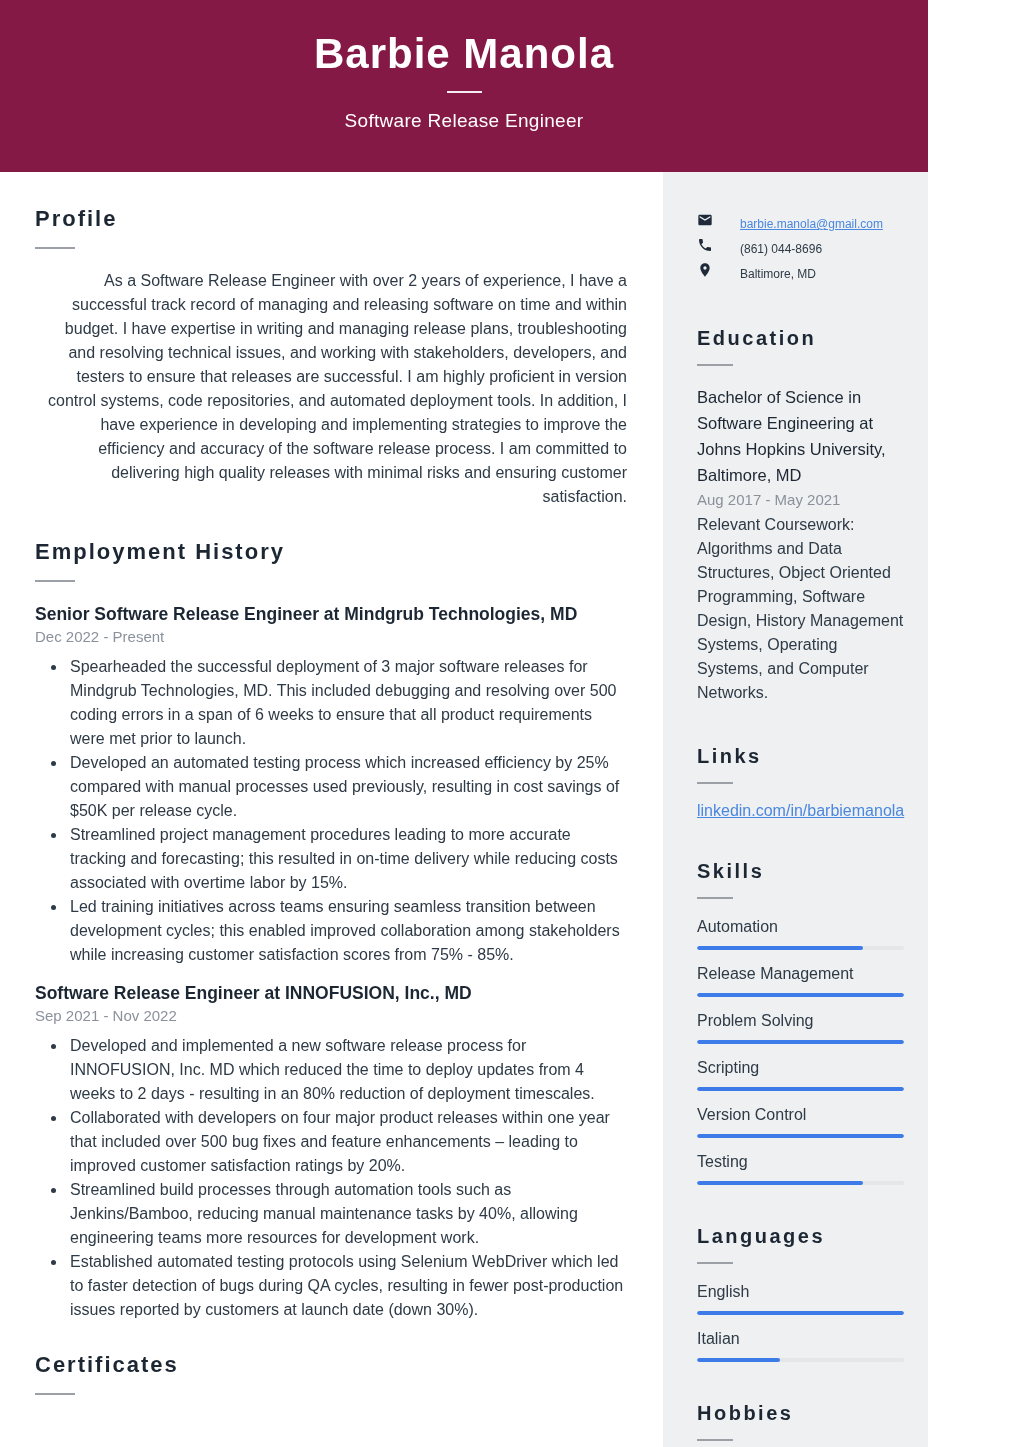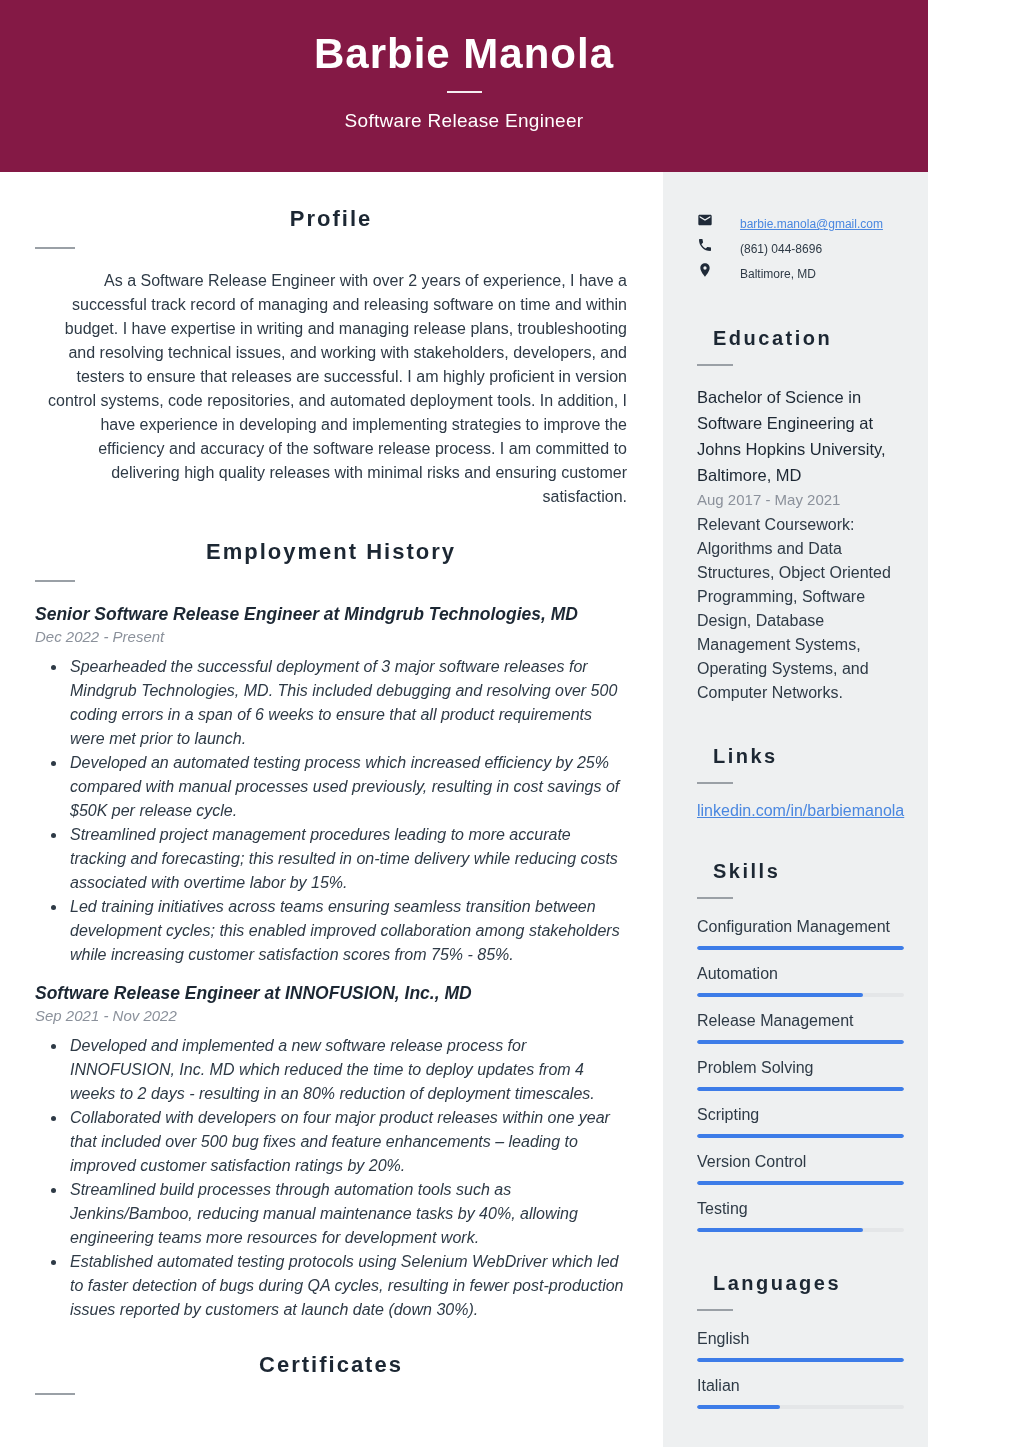--- a/index.html
+++ b/index.html
@@ -13,35 +13,35 @@
   .name { font-size:42px; font-weight:bold; letter-spacing:1px; line-height:1.1; }
   .header-rule { width:35px; height:2px; background:rgba(255,255,255,.92); margin:14px 0 17px; }
   .header-subtitle { font-size:19px; font-weight:400; letter-spacing:.3px; }
 
   
   .columns { flex:1; display:flex; min-height:0; }
   .main { flex:0 0 663px; width:663px; background:#fff; padding:34px 36px 0 35px; }
   .aside { flex:1; background:#eef0f1; padding:40px 86px 0 34px; }
 
   
-  .section-heading { font-size:22px; font-weight:bold; letter-spacing:2px; color:#1c2733;text-align:center; }
+  .section-heading { font-size:22px; font-weight:bold; letter-spacing:2px; color:#1c2733; }
   .rule { width:40px; height:2px; background:#9aa0a6; margin:15px 0 20px; }
   .body-text { font-size:16px; line-height:24px; color:#2e3a46;text-align:right; }
   .section { margin-top:30px; }
 
-  .job { margin-top:2px;font-style:italic; }
+  .job { margin-top:2px; }
   .job + .job { margin-top:10px; }
   .job-heading { font-size:17.5px; font-weight:bold; color:#1c2733; line-height:24px; }
   .job-dates { font-size:15px; color:#8b919b; margin:2px 0 10px; }
   ul.bullets { margin:0 0 14px 0; padding-left:32px; list-style:disc; }
   ul.bullets li { font-size:16px; line-height:24px; color:#2e3a46; padding-left:3px; }
 
   
   .side-section { margin-top:40px; }
-  .side-heading { font-size:20px; font-weight:bold; letter-spacing:2.5px; color:#1c2733;margin-left:16px; }
+  .side-heading { font-size:20px; font-weight:bold; letter-spacing:2.5px; color:#1c2733; }
   .side-rule { width:36px; height:2px; background:#9aa0a6; margin:14px 0 18px; }
 
   .contact-row { display:flex; align-items:flex-start; gap:27px; font-size:12px; line-height:25px; color:#2e3a46; }
   .contact-row .cicon { width:16px; height:16px; flex:0 0 16px; display:flex; align-items:center; }
   .contact-row svg { width:16px; height:16px; fill:#1f2a38; }
   a.link { color:#4a87e0; text-decoration:underline; cursor:pointer; }
 
   .degree { font-size:16.5px; font-weight:normal; color:#1c2733; line-height:26px; }
   .edu-dates { font-size:15px; color:#8b919b; margin:3px 0 5px; }
   .edu-desc { font-size:16px; line-height:24px; color:#2e3a46; }
@@ -133,39 +133,33 @@
           </span>
           <span>Baltimore, MD</span>
         </div>
       </div>
 
       <div class="side-section">
         <div class="side-heading">Education</div>
         <div class="side-rule"></div>
         <div class="degree">Bachelor of Science in Software Engineering at Johns Hopkins University, Baltimore, MD</div>
         <div class="edu-dates">Aug 2017 - May 2021</div>
-        <div class="edu-desc">Relevant Coursework: Algorithms and Data Structures, Object Oriented Programming, Software Design, Database Management Systems, Operating Systems, and Computer Networks.</div>
+        <div class="edu-desc">Relevant Coursework: Algorithms and Data Structures, Object Oriented Programming, Software Design, History Management Systems, Operating Systems, and Computer Networks.</div>
       </div>
 
       <div class="side-section">
         <div class="side-heading">Links</div>
         <div class="side-rule"></div>
         <a class="link" style="font-size:16px;">linkedin.com/in/barbiemanola</a>
       </div>
 
       <div class="side-section">
         <div class="side-heading">Skills</div>
         <div class="side-rule"></div>
 
-        <div class="meter-item">
-          <div class="meter-label">Configuration Management</div>
-          <div class="bar">
-              <div class="bar-fill" style="width: 100%;"></div>
-            </div>
-        </div>
         <div class="meter-item">
           <div class="meter-label">Automation</div>
           <div class="bar">
               <div class="bar-fill" style="width: 80%;"></div>
             </div>
         </div>
         <div class="meter-item">
           <div class="meter-label">Release Management</div>
           <div class="bar">
               <div class="bar-fill" style="width: 100%;"></div>

